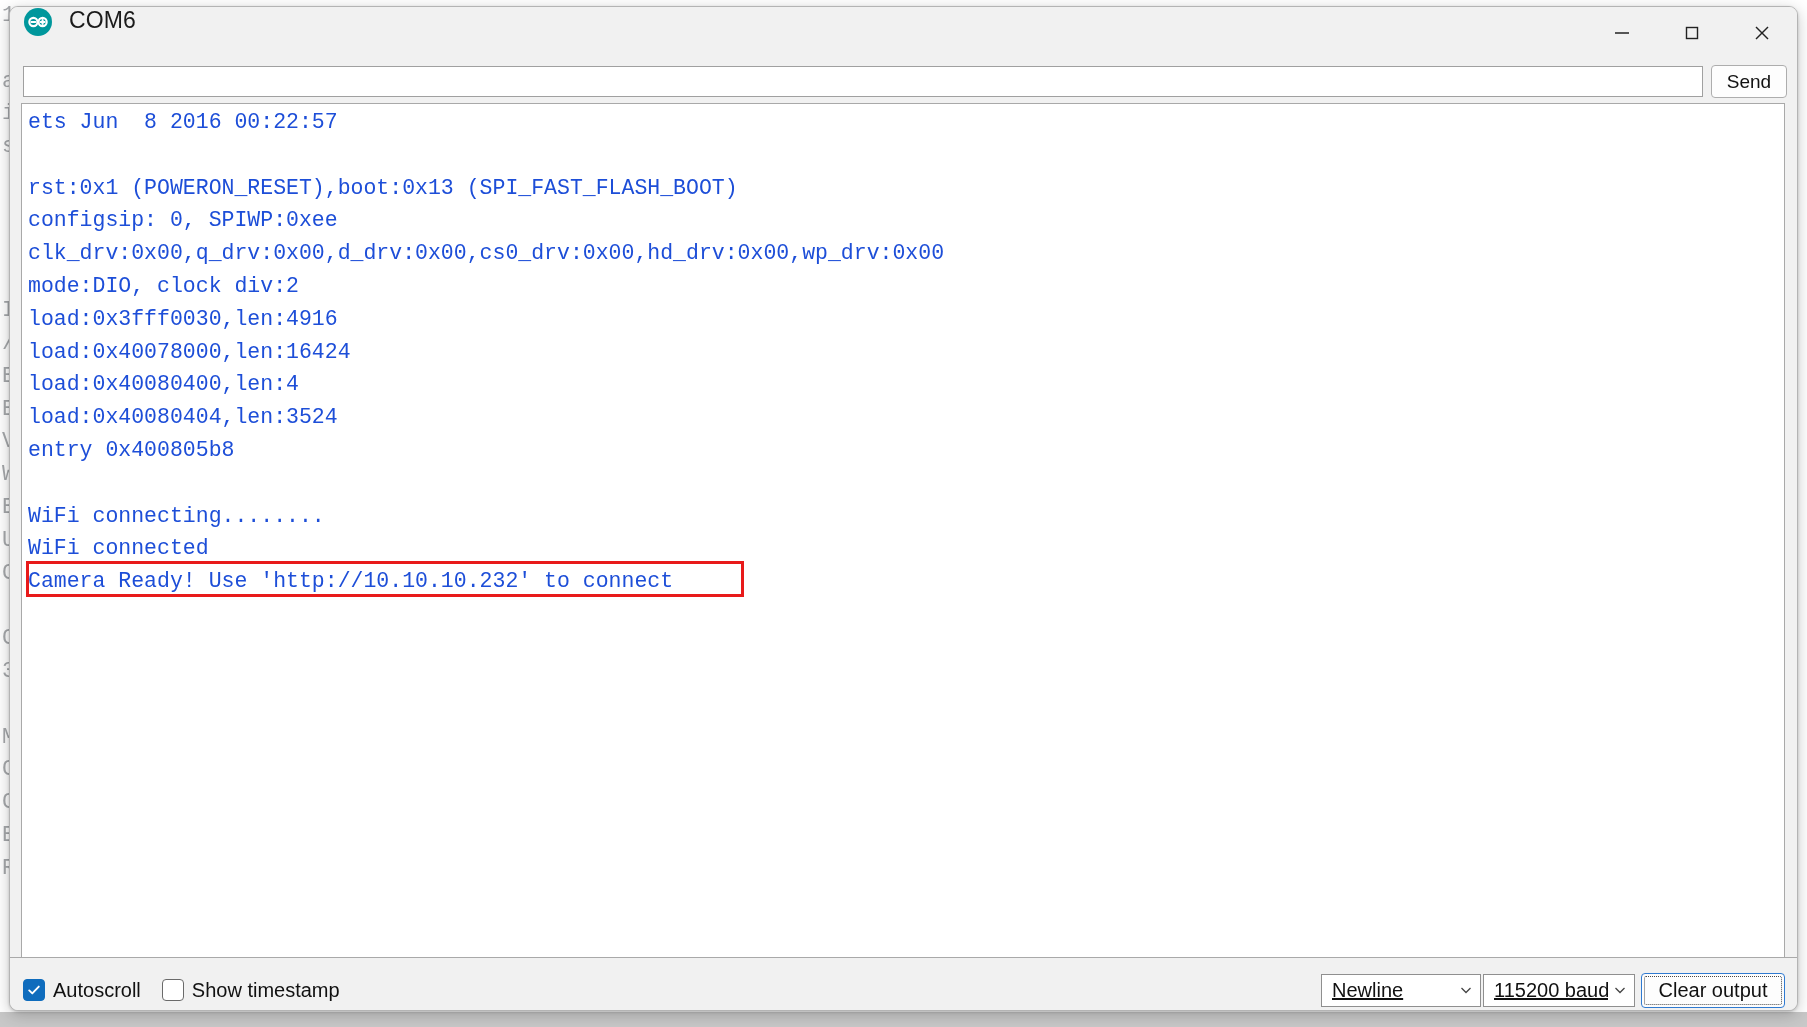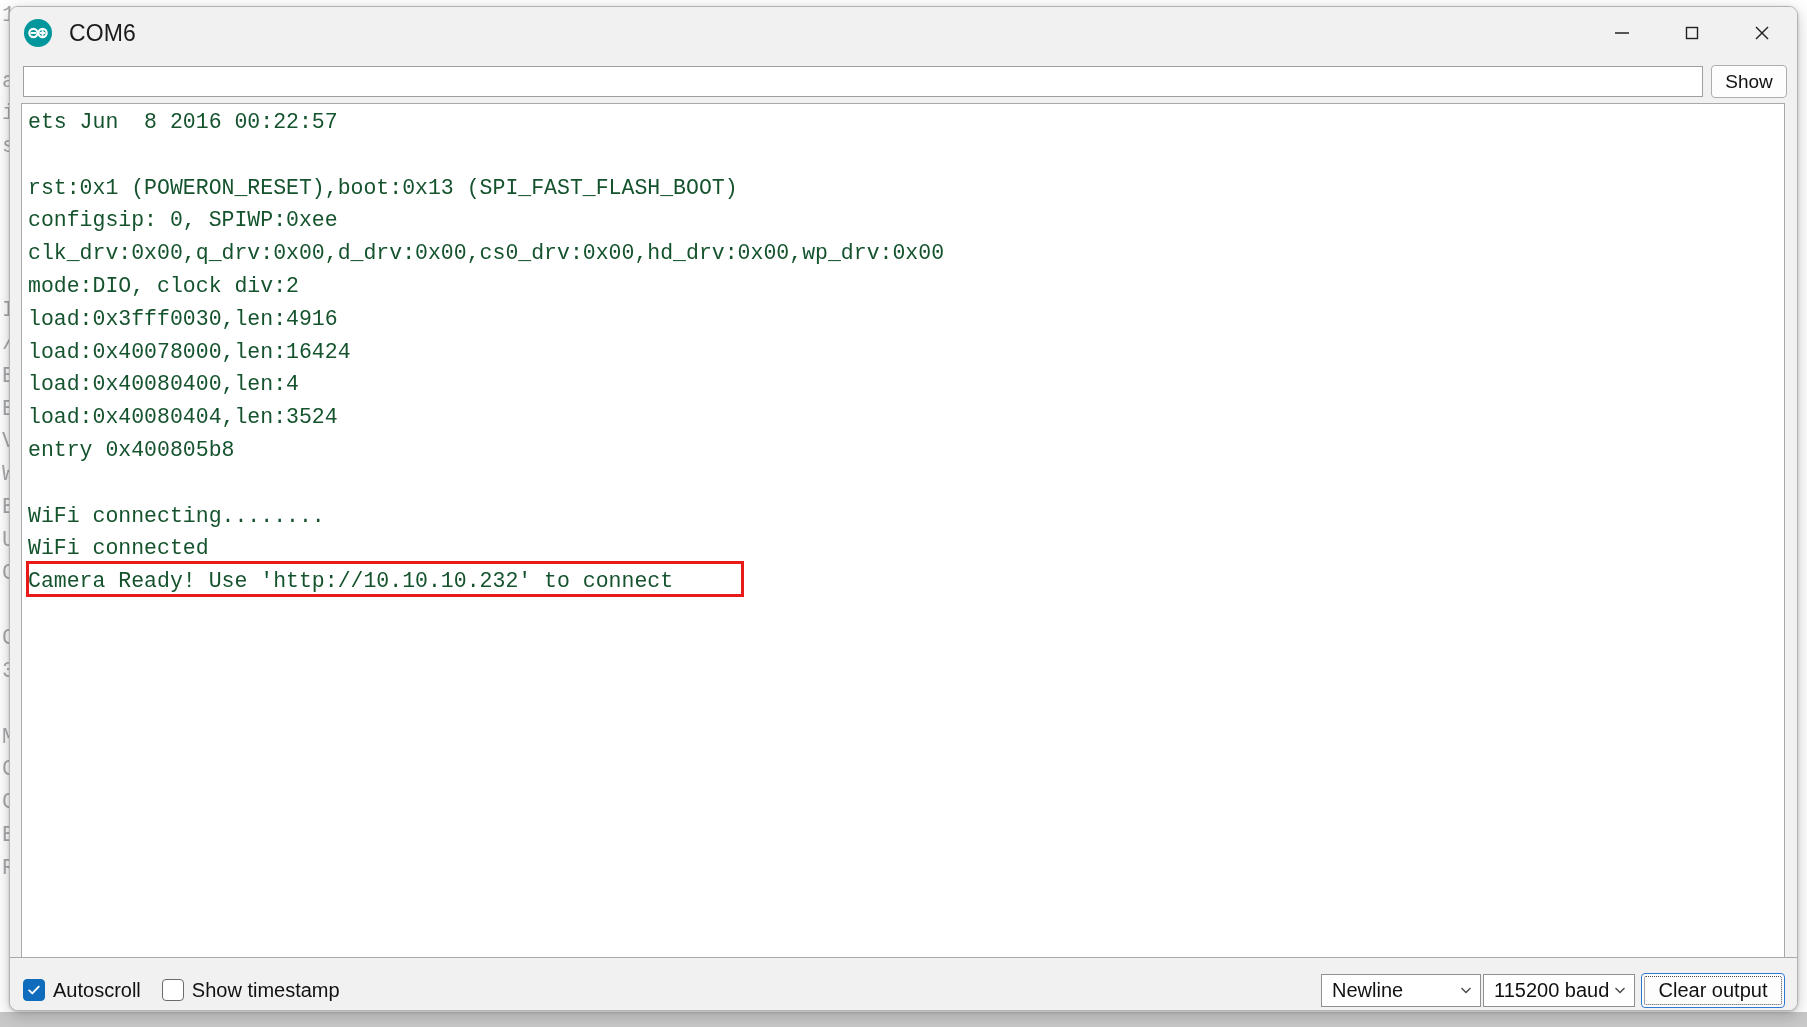--- a/index.html
+++ b/index.html
@@ -55,21 +55,21 @@
     overflow: hidden;
     display: flex;
     flex-direction: column;
   }
 
   
   #titlebar {
     height: 52px;
     min-height: 52px;
     display: flex;
-    align-items: center;
+    align-items: flex-start;
     background: #f1f1f1;
     position: relative;
   }
   #app-icon {
     margin-left: 13px;
     width: 30px;
     height: 30px;
     display: block;
   }
   #window-title {
@@ -142,21 +142,21 @@
     overflow: hidden;
   }
   #console-text {
     position: absolute;
     left: 6px;
     top: 2px;
     right: 0;
     font-family: "Liberation Mono", monospace;
     font-size: 21.5px;
     line-height: 32.8px;
-    color: #14532d;
+    color: #1d4ed8;
     white-space: pre;
     letter-spacing: 0px;
   }
   #highlight-box {
     position: absolute;
     left: -2px;
     top: -4px;
     width: 718px;
     height: 36px;
     border: 3px solid #e81a1a;
@@ -215,20 +215,21 @@
     border: 1px solid #8f8f8f;
     display: flex;
     align-items: center;
     padding: 0 6px 0 10px;
     box-sizing: border-box;
     font-size: 20px;
     color: #111;
     font-family: "Liberation Sans", sans-serif;
     cursor: default;
     position: relative;
+    text-decoration: underline;
   }
   #line-ending-select { width: 160px; }
   #baud-rate-select { width: 152px; margin-left: 2px; }
   .dd-label { flex: 1; white-space: nowrap; overflow: hidden; }
   .dd-arrow { margin-left: 4px; display: flex; align-items: center; }
 
   #clear-output-button {
     margin-left: 6px;
     width: 144px;
     height: 35px;
@@ -316,21 +317,21 @@
         <svg width="22" height="22" viewBox="0 0 22 22" stroke="#222">
           <line x1="5" y1="5" x2="17" y2="17" stroke-width="1.4"></line>
           <line x1="17" y1="5" x2="5" y2="17" stroke-width="1.4"></line>
         </svg>
       </div>
     </div>
   </div>
 
   <div id="send-row">
     <input id="command-input" type="text" placeholder="" style="">
-    <button id="send-button">Show</button>
+    <button id="send-button">Send</button>
   </div>
 
   <div id="console-wrap">
     <div id="console-text"><span class="console-line">ets Jun  8 2016 00:22:57</span><span class="console-line">&nbsp;</span><span class="console-line">rst:0x1 (POWERON_RESET),boot:0x13 (SPI_FAST_FLASH_BOOT)</span><span class="console-line">configsip: 0, SPIWP:0xee</span><span class="console-line">clk_drv:0x00,q_drv:0x00,d_drv:0x00,cs0_drv:0x00,hd_drv:0x00,wp_drv:0x00</span><span class="console-line">mode:DIO, clock div:2</span><span class="console-line">load:0x3fff0030,len:4916</span><span class="console-line">load:0x40078000,len:16424</span><span class="console-line">load:0x40080400,len:4</span><span class="console-line">load:0x40080404,len:3524</span><span class="console-line">entry 0x400805b8</span><span class="console-line">&nbsp;</span><span class="console-line">WiFi connecting........</span><span class="console-line">WiFi connected</span><span class="console-line">Camera Ready! Use 'http://10.10.10.232' to connect<span id="highlight-box" style="border-color: rgb(232, 26, 26);"></span></span></div>
   </div>
 
   <div id="statusbar">
     <div class="check-group" id="autoscroll-group">
       <div class="checkbox checked">
         <svg width="16" height="16" viewBox="0 0 16 16">

